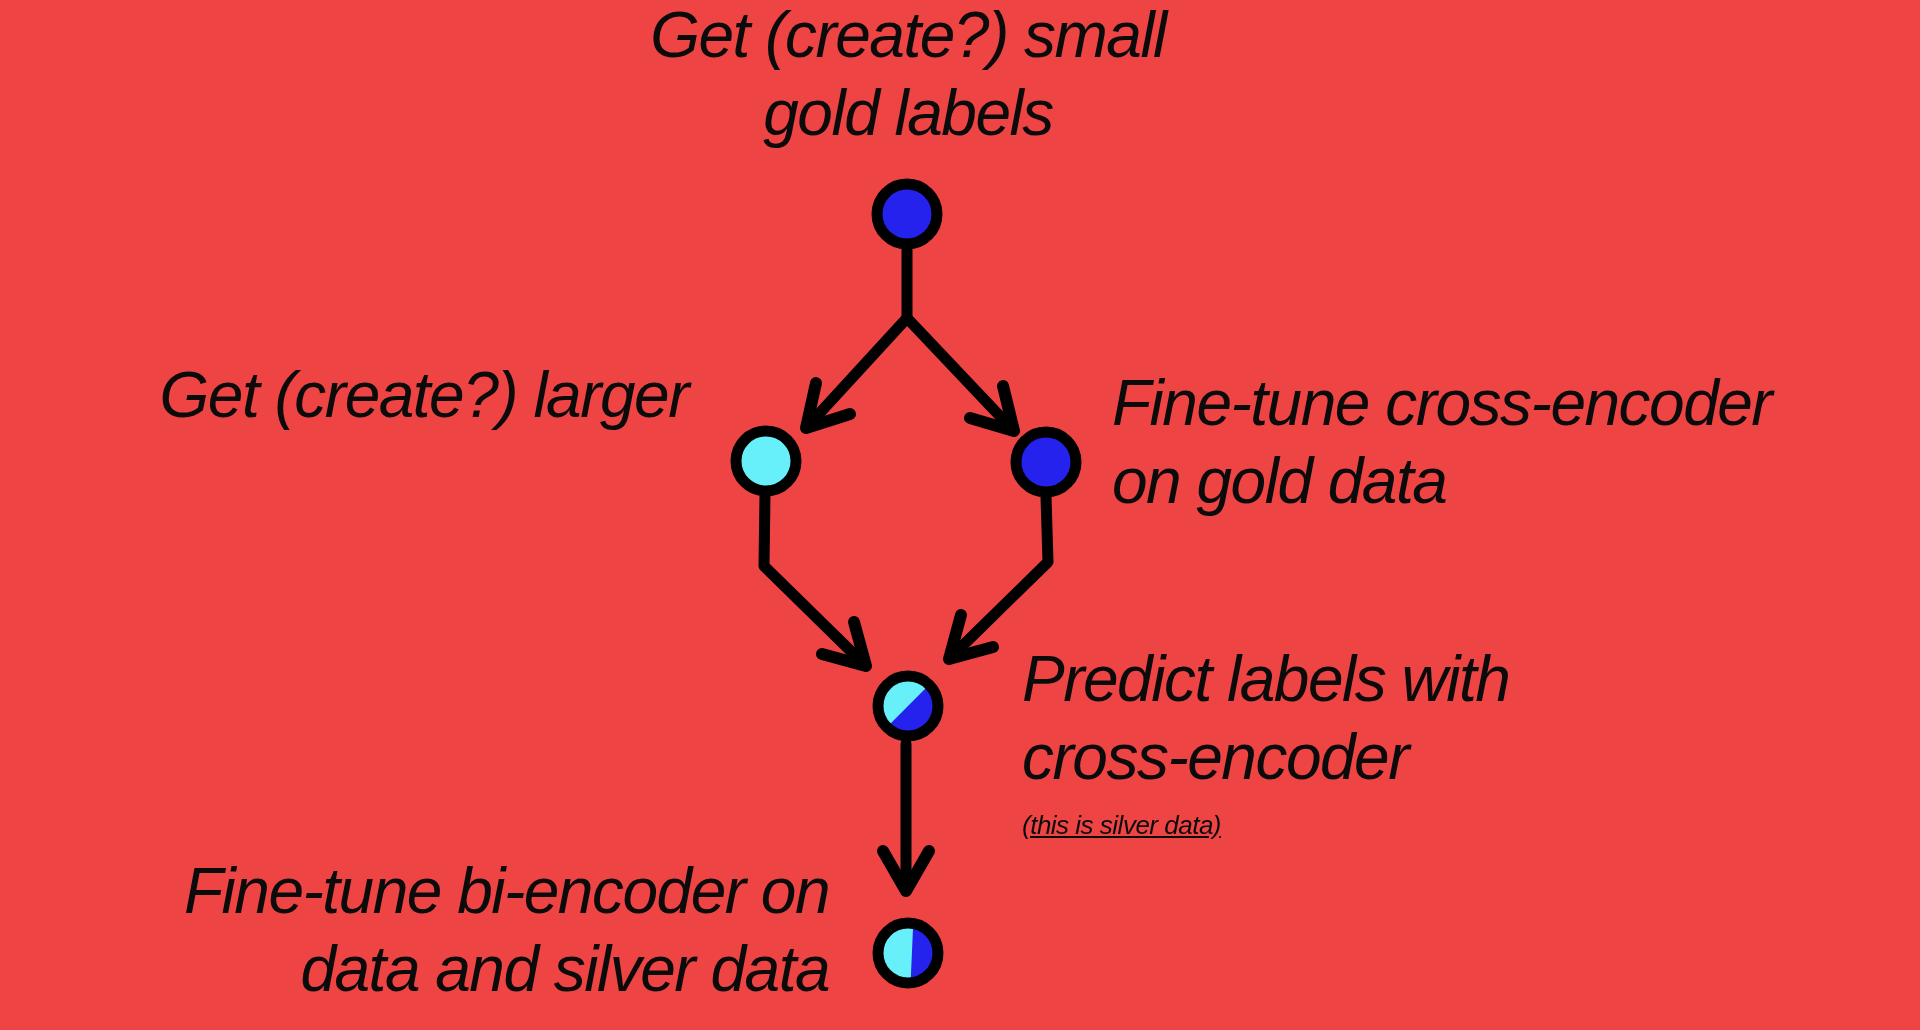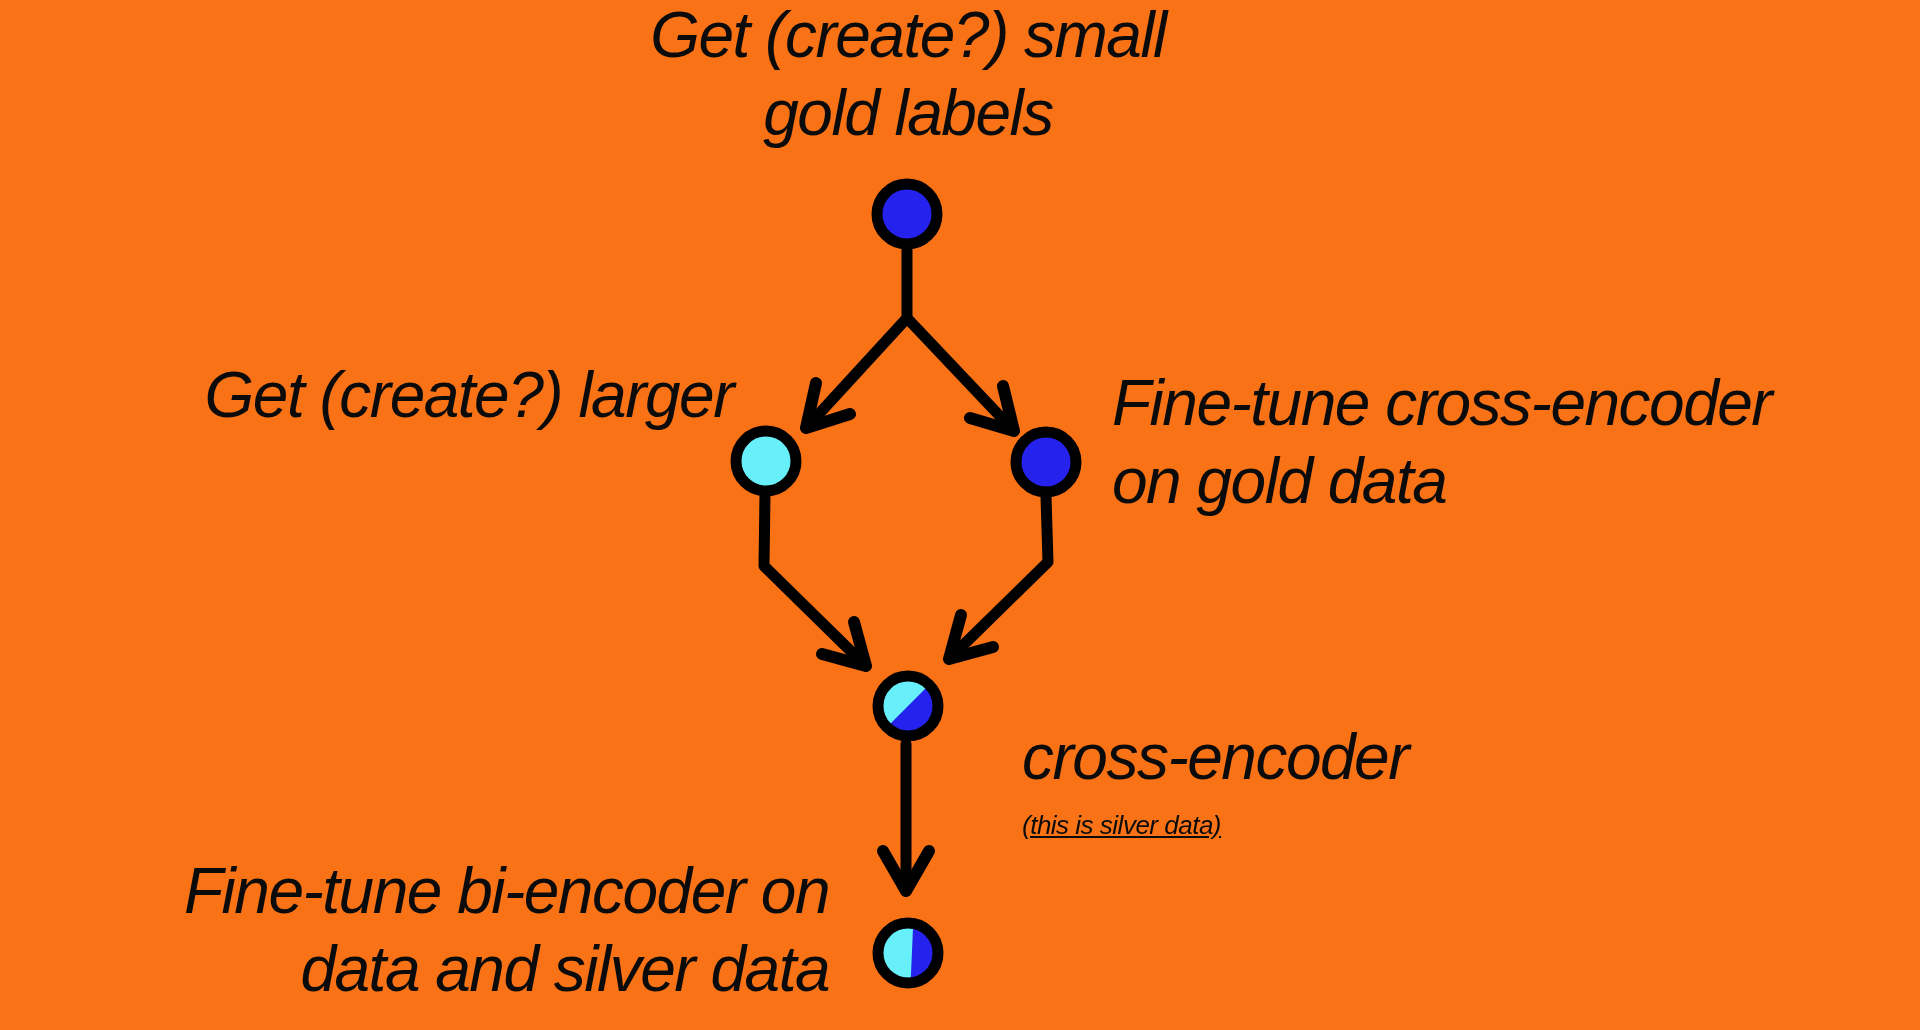--- a/index.html
+++ b/index.html
@@ -4,21 +4,21 @@
 <style>
   html, body {
     margin: 0;
     padding: 0;
     background: #ffffff;
   }
   .canvas {
     position: relative;
     width: 1920px;
     height: 1030px;
-    background: #f97316;
+    background: #ef4444;
     overflow: hidden;
     font-family: "Liberation Sans", sans-serif;
   }
   .hand {
     position: absolute;
     font-style: italic;
     font-size: 64px;
     line-height: 78px;
     letter-spacing: -1.5px;
     color: #0b0b0b;
@@ -28,21 +28,21 @@
     font-size: 26px;
     line-height: 58px;
     letter-spacing: -0.5px;
     display: block;
     text-decoration: underline;
   }
   .t-center { text-align: center; }
   .t-right  { text-align: right; }
   .t-left   { text-align: left; }
   #title-label        { left: 558px;  top: -4px;   width: 700px; }
-  #larger-label       { left: 0px;    top: 356px;  width: 688px; padding-left: 45px; }
+  #larger-label       { left: 0px;    top: 356px;  width: 688px; }
   #cross-label        { left: 1112px; top: 364px;  width: 810px; }
   #predict-label      { left: 1022px; top: 640px;  width: 650px; }
   #bi-encoder-label   { left: 7px;    top: 852px;  width: 822px; }
   svg.diagram-art {
     position: absolute;
     left: 0;
     top: 0;
   }
 </style>
 </head>
@@ -101,21 +101,21 @@
   <div id="larger-label" class="hand t-right">
     <span>Get (create?) larger</span><br>
   </div>
 
   <div id="cross-label" class="hand t-left">
     <span>Fine-tune cross-encoder</span><br>
     <span>on gold data</span>
   </div>
 
   <div id="predict-label" class="hand t-left">
-    <br>
+    <span>Predict labels with</span><br>
     <span>cross-encoder</span>
     <span class="small-note">(this is silver data)</span>
   </div>
 
   <div id="bi-encoder-label" class="hand t-right">
     <span>Fine-tune bi-encoder on</span><br>
     <span>data and silver data</span>
   </div>
 
 </div>

